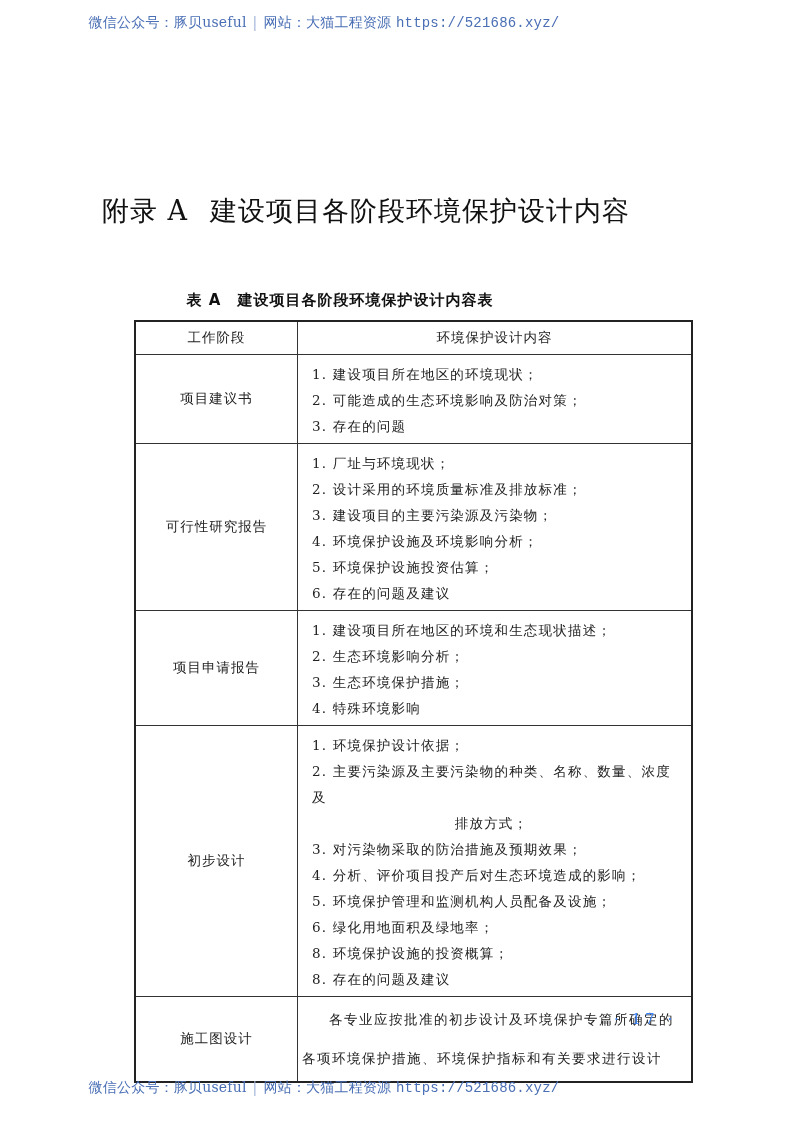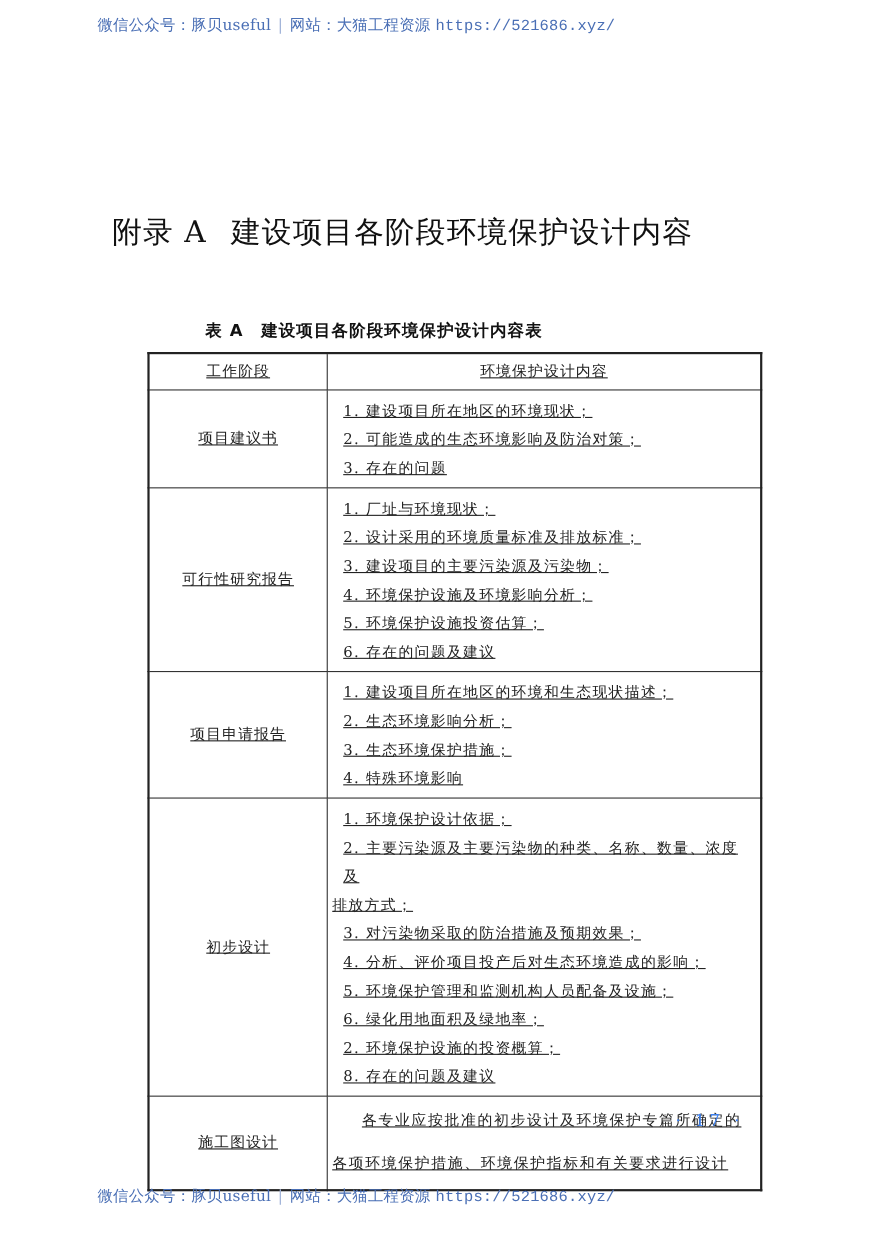--- a/index.html
+++ b/index.html
@@ -30,28 +30,28 @@
     letter-spacing: 1px; color: #111;
   }
   .table-caption .gap { display: inline-block; width: 16px; }
 
   table.content {
     position: absolute; top: 320px; left: 134px; width: 559px;
     border-collapse: collapse; border: 2px solid #222;
     font-size: 13.5px; color: #222;
   }
   table.content td, table.content th {
-    border: 1px solid #333; padding: 0; vertical-align: middle; text-decoration: underline;
+    border: 1px solid #333; padding: 0; vertical-align: middle;
   }
   table.content th { font-weight: normal; height: 32px; }
   .col-stage { width: 161px; text-align: center; letter-spacing: 1px; }
   .col-content { padding-left: 14px !important; padding-right: 10px !important; }
   .items { list-style: none; margin: 0; padding: 6px 0 4px 0; }
   .items li { line-height: 26px; letter-spacing: 1.2px; }
-  .items li.cont { padding-left: 0; margin-left: -10px; }
+  .items li.cont { padding-left: 0; margin-left: -10px; text-align: center; }
   .para { line-height: 39px; letter-spacing: 1.5px; padding: 3px 0; text-indent: 2em; margin-left: -10px; }
 
   .page-number {
     position: absolute; top: 1010px; left: 614px; font-size: 15px; color: #3b82f6;
     letter-spacing: 4px;
     text-align: right;
   }
 </style>
 </head>
 <body>
@@ -115,21 +115,21 @@
       <td class="col-stage">初步设计</td>
       <td class="col-content">
         <ul class="items">
           <li>1. 环境保护设计依据；</li>
           <li>2. 主要污染源及主要污染物的种类、名称、数量、浓度及</li>
           <li class="cont">排放方式；</li>
           <li>3. 对污染物采取的防治措施及预期效果；</li>
           <li>4. 分析、评价项目投产后对生态环境造成的影响；</li>
           <li>5. 环境保护管理和监测机构人员配备及设施；</li>
           <li>6. 绿化用地面积及绿地率；</li>
-          <li>2. 环境保护设施的投资概算；</li>
+          <li>8. 环境保护设施的投资概算；</li>
           <li>8. 存在的问题及建议</li>
         </ul>
       </td>
     </tr>
     <tr style="height:60px;border-radius:11px;">
       <td class="col-stage">施工图设计</td>
       <td class="col-content">
         <div class="para">各专业应按批准的初步设计及环境保护专篇所确定的各项环境保护措施、环境保护指标和有关要求进行设计</div>
       </td>
     </tr>

